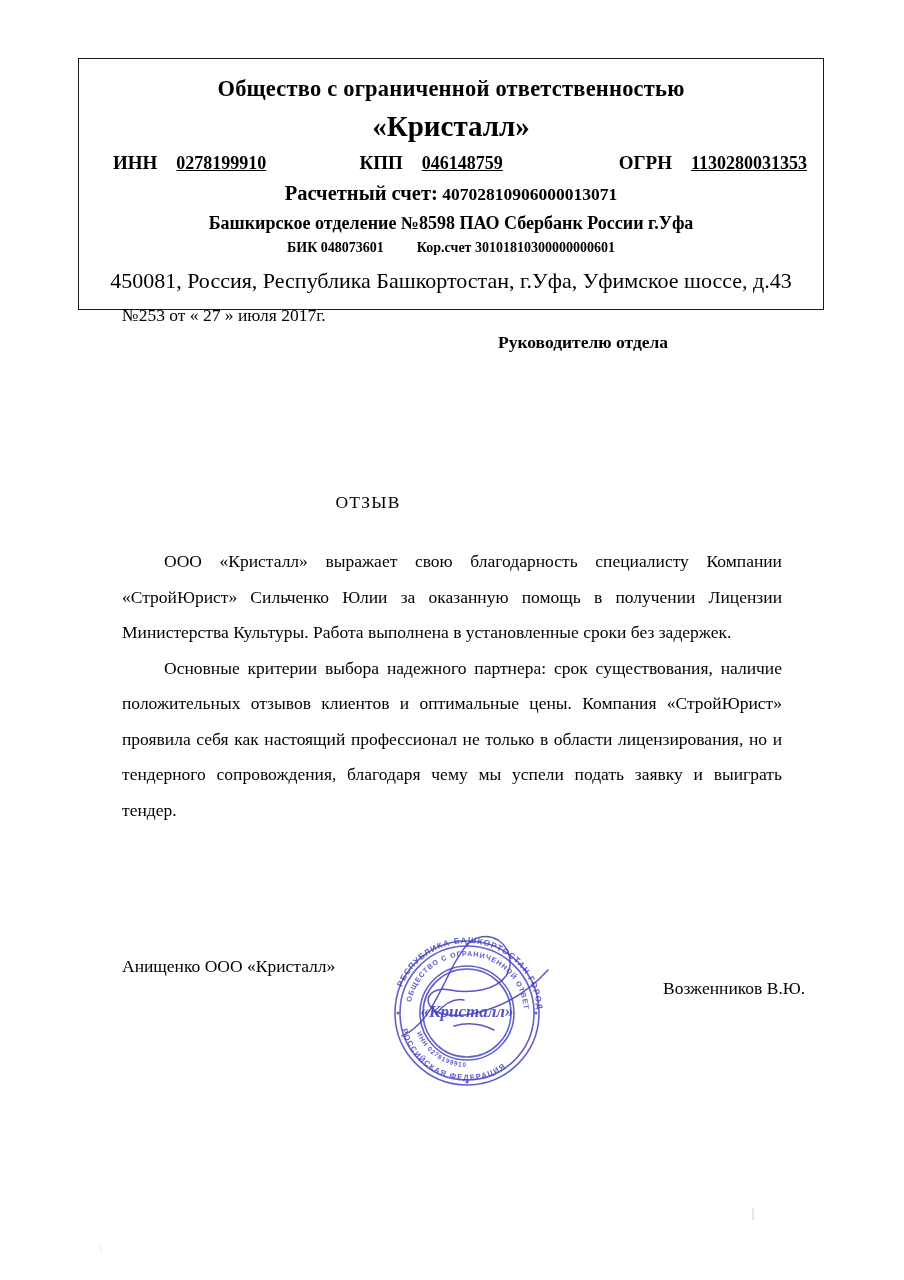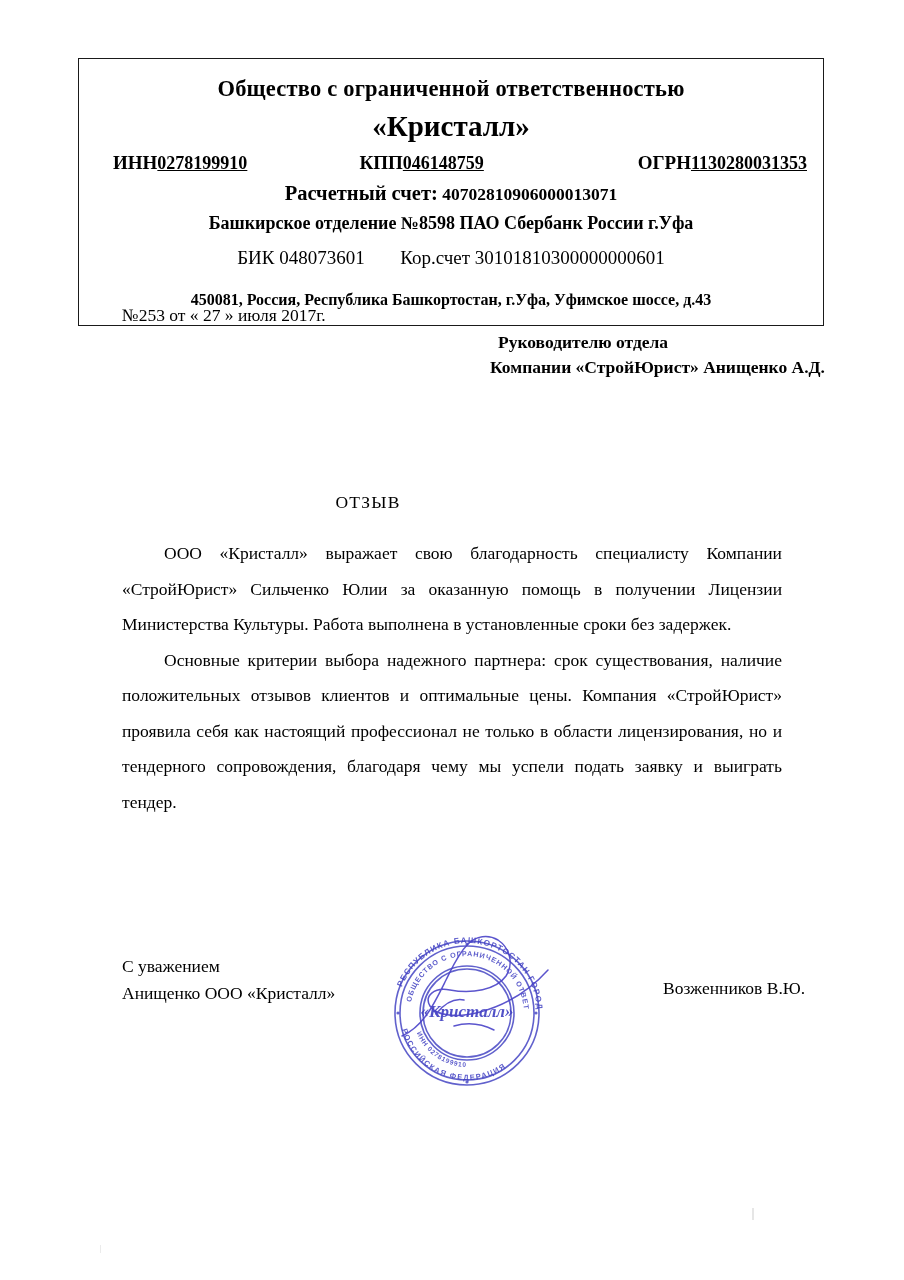--- a/index.html
+++ b/index.html
@@ -50,21 +50,21 @@
     font-size: 19px;
     font-weight: 700;
     display: flex;
     justify-content: center;
     align-items: baseline;
     gap: 0;
   }
   .lh-row-codes .cell {
     display: inline-flex;
     align-items: baseline;
-    gap: 0;
+    gap: 19px;
   }
   .lh-row-codes .cell.inn { width: 260px; justify-content: flex-start; padding-left: 24px;}
   .lh-row-codes .cell.kpp { width: 232px; justify-content: flex-start;}
   .lh-row-codes .cell.ogrn { width: 240px; justify-content: flex-end; padding-right: 6px;}
   .lh-row-codes .lbl { font-size: 19px; font-weight: 700; }
   .lh-row-codes .val { font-size: 18px; font-weight: 700; text-decoration: underline; }
 
   .lh-account {
     margin-top: 7px;
     font-size: 18px;
@@ -74,30 +74,30 @@
   .lh-account .acc-label { font-size: 20.5px; font-weight: 700; }
   .lh-account .acc-value { font-size: 17.5px; font-weight: 700; }
 
   .lh-bank {
     margin-top: 5px;
     font-size: 18px;
     font-weight: 700;
     line-height: 1.3;
   }
   .lh-bik {
-    margin-top: 11px;
-    font-size: 19px;
-    font-weight: 400;
+    margin-top: 4px;
+    font-size: 14px;
+    font-weight: 700;
     line-height: 1.3;
   }
   .lh-bik .sp { display: inline-block; width: 26px; }
   .lh-address {
-    margin-top: 19px;
-    font-size: 16px;
-    font-weight: 700;
+    margin-top: 9px;
+    font-size: 22px;
+    font-weight: 400;
     line-height: 1.3;
   }
 
   
   .doc-number {
     position: absolute;
     left: 122px;
     top: 305px;
     font-size: 17.5px;
     white-space: nowrap;
@@ -131,21 +131,21 @@
   .body-text {
     position: absolute;
     left: 122px;
     top: 528px;
     width: 660px;
     font-size: 17.5px;
     line-height: 2.03;
     text-align: justify;
   }
   .body-text p {
-    margin: 8px 0 0 0;
+    margin: 16px 0 0 0;
     text-indent: 42px;
     text-align: justify;
     text-justify: inter-word;
   }
   .body-text p.last-of-para {
     text-align-last: left;
   }
   .body-text p + p { margin-top: 0; }
 
   
@@ -221,32 +221,30 @@
       <span>30101810300000000601</span>
     </div>
 
     <div class="lh-address">450081, Россия, Республика Башкортостан, г.Уфа, Уфимское шоссе, д.43</div>
   </div>
 
   <div class="doc-number">№253 от « 27 » июля 2017г.</div>
 
   <div class="addressee">
     <div class="ln1">Руководителю отдела</div>
-    <div>Компании «СтройЮрист» Анищенко А.Д.</div>
   </div>
 
   <div class="doc-title">ОТЗЫВ</div>
 
   <div class="body-text">
     <p class="last-of-para">ООО «Кристалл» выражает свою благодарность специалисту Компании «СтройЮрист» Сильченко Юлии за оказанную помощь в получении Лицензии Министерства Культуры. Работа выполнена в установленные сроки без задержек.</p>
     <p class="last-of-para">Основные критерии выбора надежного партнера: срок существования, наличие положительных отзывов клиентов и оптимальные цены. Компания «СтройЮрист» проявила себя как настоящий профессионал не только в области лицензирования, но и тендерного сопровождения, благодаря чему мы успели подать заявку и выиграть тендер.</p>
   </div>
 
   <div class="sig-left">
-    <div>С уважением</div>
     <div>Анищенко ООО «Кристалл»</div>
   </div>
   <div class="sig-right">Возженников В.Ю.</div>
 
   <div class="stamp">
     <svg width="190" height="190" viewBox="0 0 190 190" xmlns="http://www.w3.org/2000/svg">
       <defs>
         <path id="arcTop" d="M 25,95 A 70,70 0 0 1 165,95"></path>
         <path id="arcBottom" d="M 28,95 A 67,67 0 0 0 162,95"></path>
         <path id="arcTopInner" d="M 38,95 A 57,57 0 0 1 152,95"></path>

